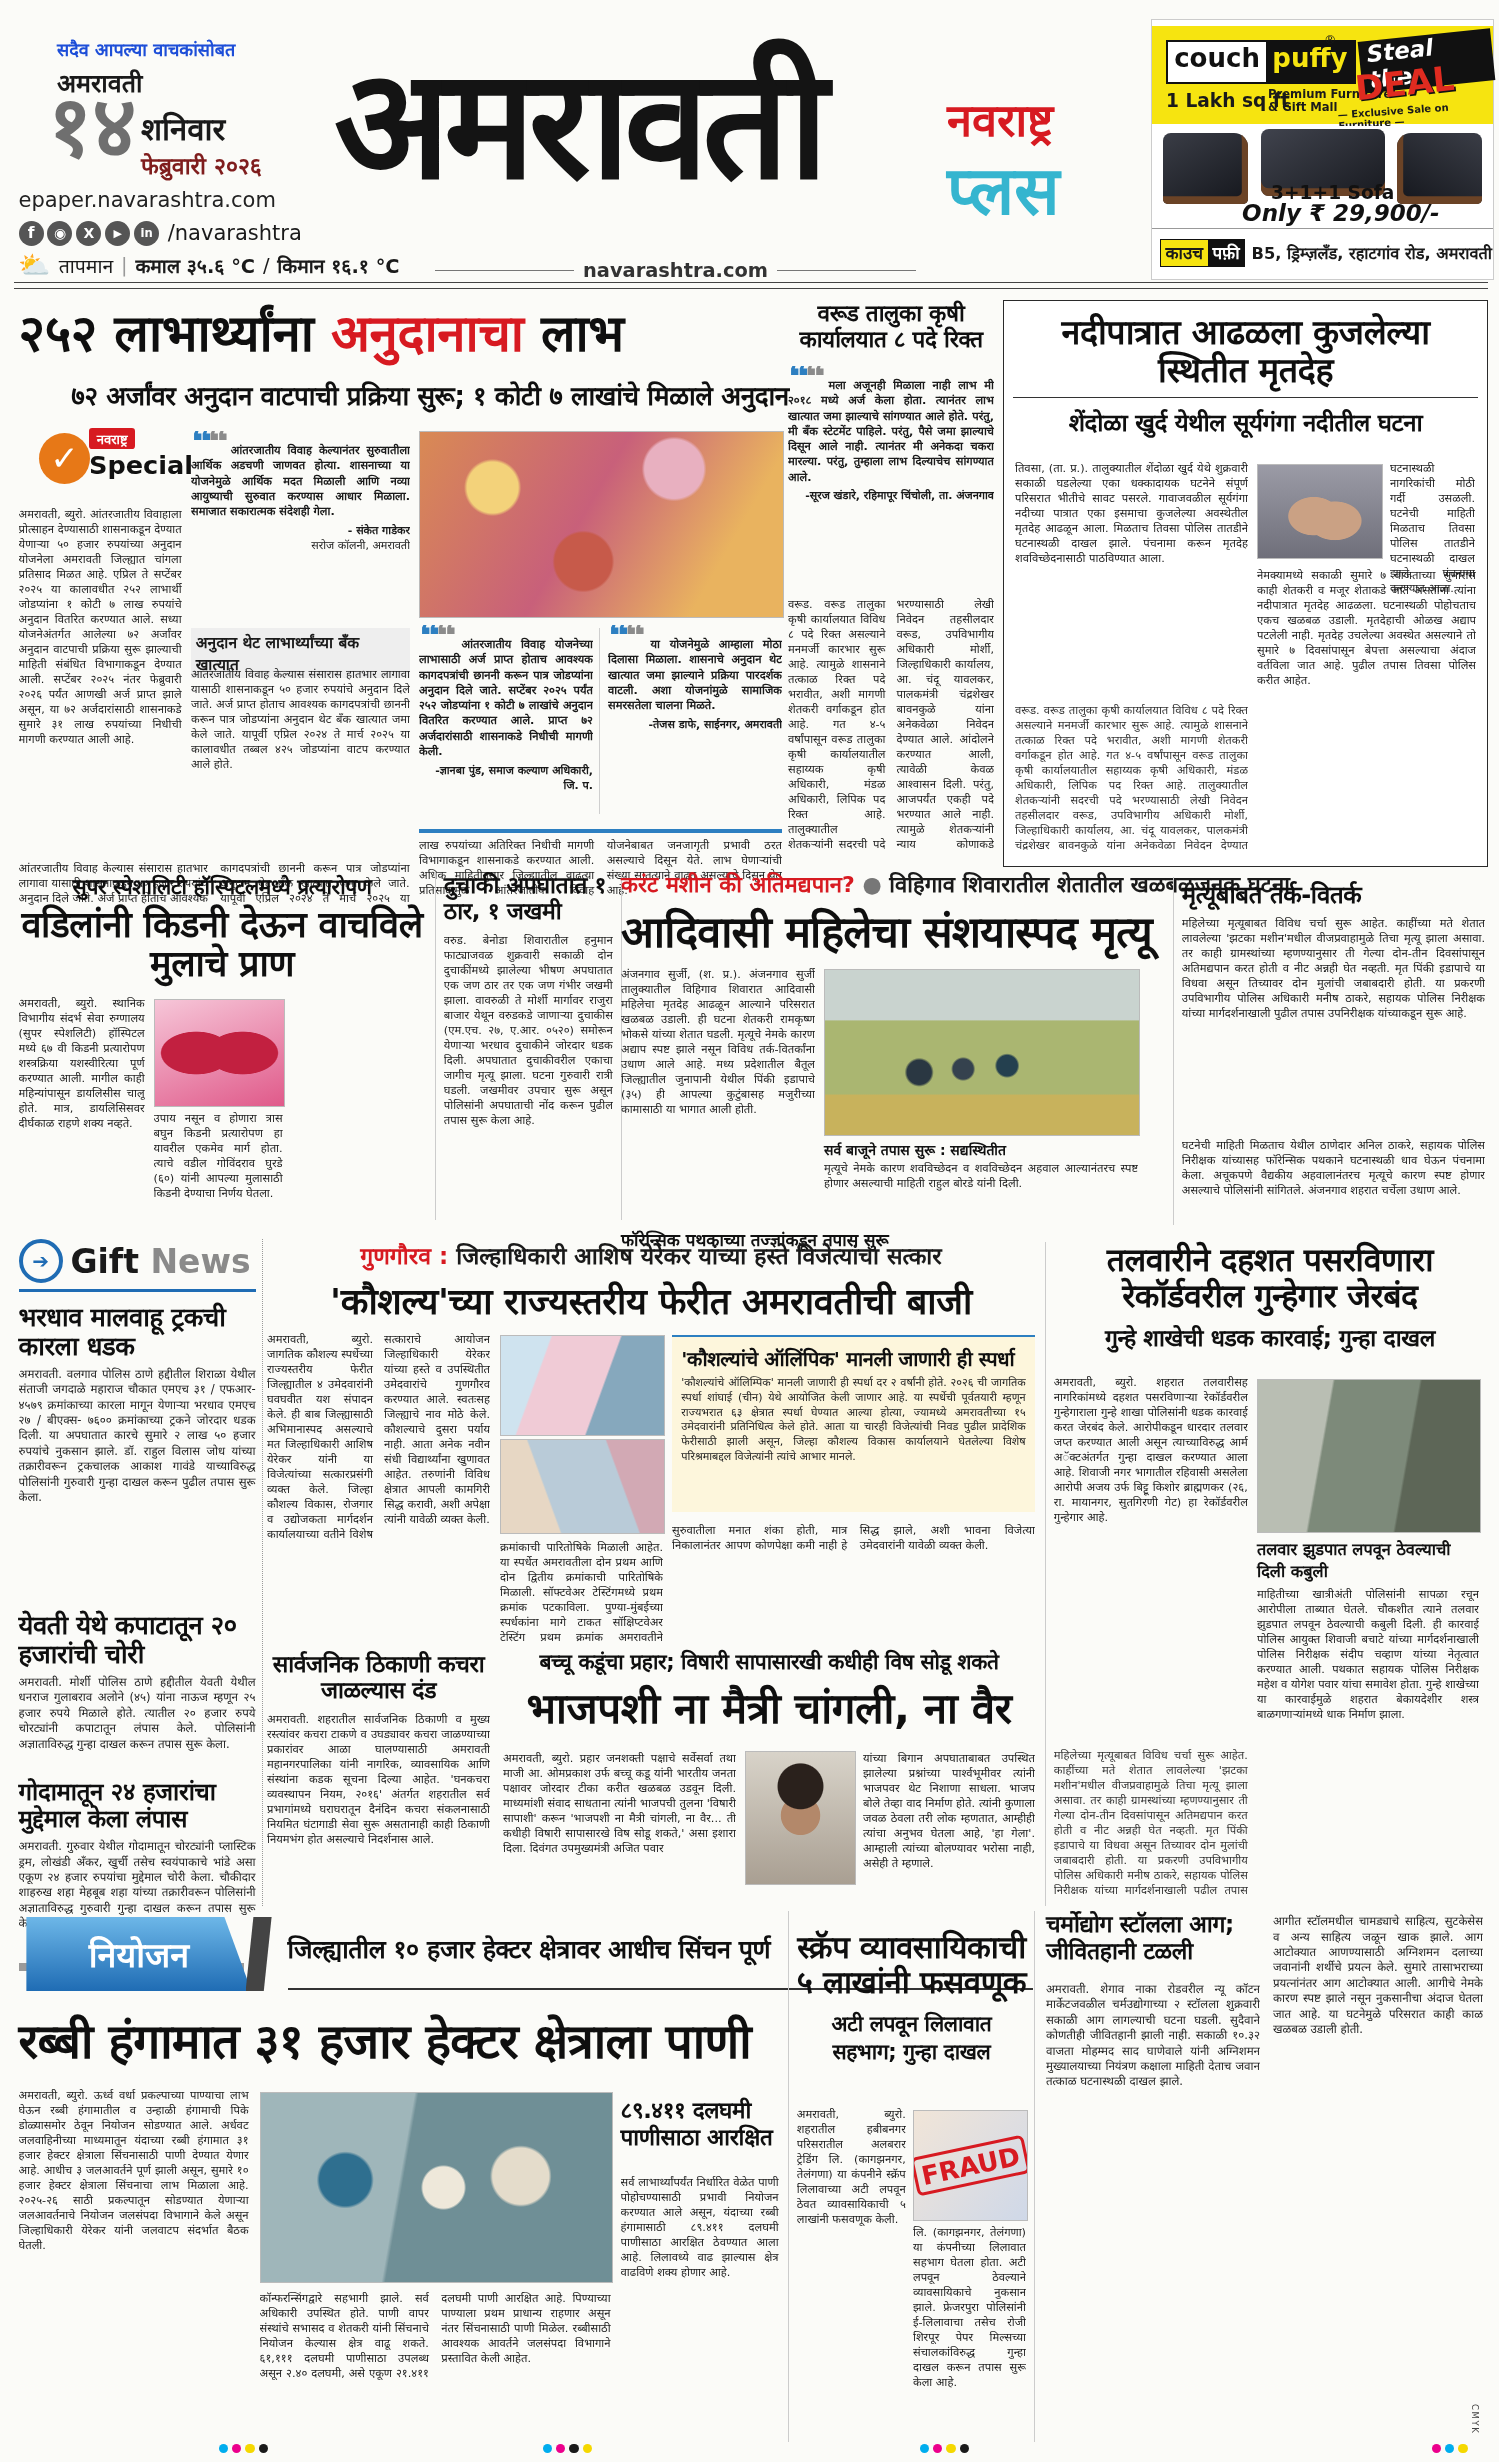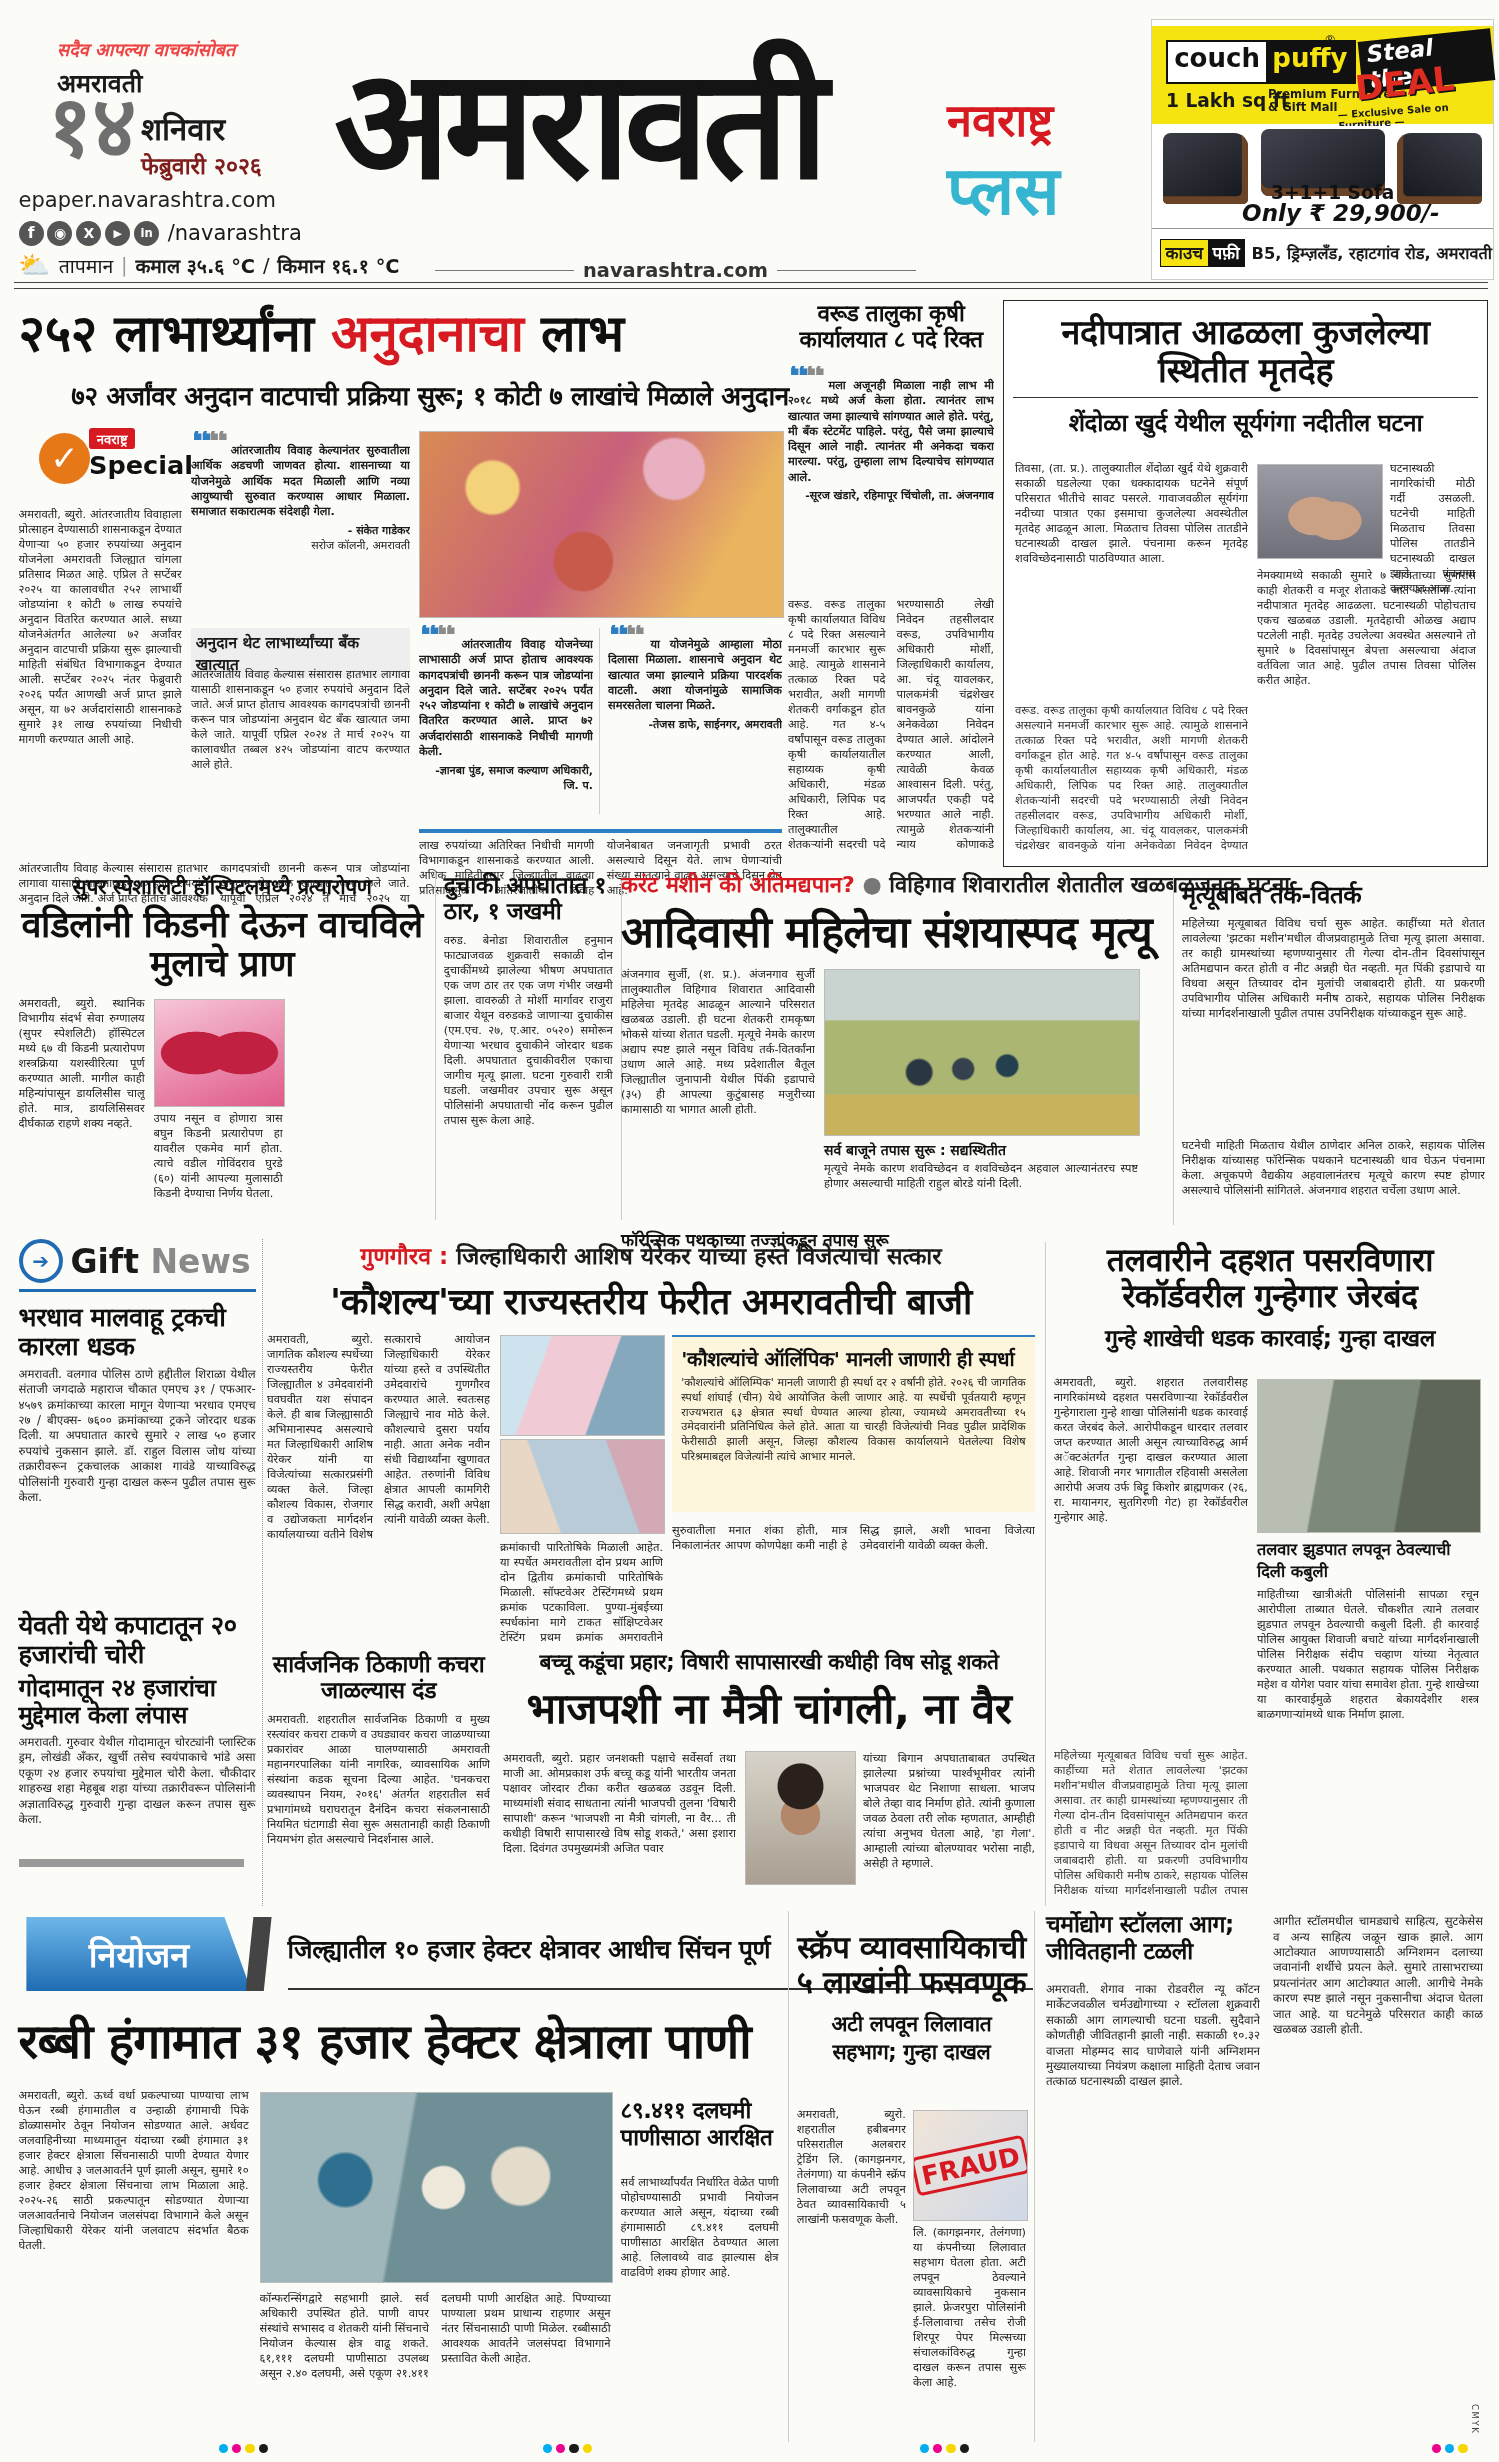--- a/index.html
+++ b/index.html
@@ -19,21 +19,21 @@
   .kicker-red{color:#d71a21;font-weight:bold;}
   .boxed{border:1.6px solid #2a2a2a;}
   .dot{width:9.3px;height:9.3px;border-radius:50%;display:inline-block;margin-right:3.9px;}
   .ycol{background:#fdf6dc;border-top:2.3px solid #2d7fc1;}
   .vline{width:0.8px;background:#cfcfcf;}
 </style>
 </head>
 <body>
 
 <div class="abs" style="left:0;top:0;width:1499px;height:286px;">
-  <div class="abs" style="left:57px;top:37px;font-size:18px;font-weight:bold;color:#ef4444;font-style:italic;">सदैव आपल्या वाचकांसोबत</div>
+  <div class="abs" style="left:57px;top:37px;font-size:18px;font-weight:bold;color:#1d4ed8;">सदैव आपल्या वाचकांसोबत</div>
   <div class="abs" style="left:57px;top:65px;font-size:25px;font-weight:bold;">अमरावती</div>
   <div class="abs" style="left:48px;top:84px;font-size:85px;font-weight:bold;color:#6f6f6f;line-height:1;">१४</div>
   <div class="abs" style="left:141px;top:107px;font-size:31px;font-weight:bold;">शनिवार</div>
   <div class="abs" style="left:141px;top:149px;font-size:23px;font-weight:bold;color:#7f1d1d;">फेब्रुवारी २०२६</div>
   <div class="abs" style="left:18.6px;top:188px;font-size:21px;color:#222;">epaper.navarashtra.com</div>
   <div class="abs" style="left:18.6px;top:219px;height:28px;display:flex;align-items:center;gap:3.9px;">
     <span style="width:25px;height:25px;border-radius:50%;background:#555;color:#fff;display:inline-flex;align-items:center;justify-content:center;font-weight:bold;font-size:15.5px;">f</span>
     <span style="width:25px;height:25px;border-radius:50%;background:#555;color:#fff;display:inline-flex;align-items:center;justify-content:center;font-size:14px;">◉</span>
     <span style="width:25px;height:25px;border-radius:50%;background:#555;color:#fff;display:inline-flex;align-items:center;justify-content:center;font-weight:bold;font-size:14px;">X</span>
     <span style="width:25px;height:25px;border-radius:50%;background:#555;color:#fff;display:inline-flex;align-items:center;justify-content:center;font-size:11px;">▶</span>
@@ -207,20 +207,21 @@
 <div class="abs" style="left:18.6px;top:1239px;width:237px;height:667px;border-right:0.8px dotted #999;padding-right:6.2px;">
   <div style="display:flex;align-items:center;gap:7.8px;border-bottom:3.1px solid #1f6cb4;padding-bottom:6.2px;">
     <span style="width:36px;height:36px;border:4.7px solid #1f6cb4;border-radius:50%;display:inline-flex;align-items:center;justify-content:center;color:#1f6cb4;font-size:20px;font-weight:900;">➔</span>
     <span style="font-size:33px;font-weight:900;"><span>Gift</span> <span style="color:#8a8a8a;">News</span></span>
   </div>
 
   <div class="hl" style="font-size:25.6px;line-height:1.12;margin-top:11px;">भरधाव मालवाहू ट्रकची कारला धडक</div>
   <div class="bt" style="margin-top:6.2px;height:237px;font-size:11.6px;">अमरावती. वलगाव पोलिस ठाणे हद्दीतील शिराळा येथील संताजी जगदाळे महाराज चौकात एमएच ३१ / एफआर- ४५७९ क्रमांकाच्या कारला मागून येणाऱ्या भरधाव एमएच २७ / बीएक्स- ७६०० क्रमांकाच्या ट्रकने जोरदार धडक दिली. या अपघातात कारचे सुमारे २ लाख ५० हजार रुपयांचे नुकसान झाले. डॉ. राहुल विलास जोध यांच्या तक्रारीवरून ट्रकचालक आकाश गावंडे याच्याविरुद्ध पोलिसांनी गुरुवारी गुन्हा दाखल करून पुढील तपास सुरू केला.</div>
 
   <div class="hl" style="font-size:25.6px;line-height:1.12;margin-top:7.8px;">येवती येथे कपाटातून २० हजारांची चोरी</div>
+  <div class="bt" style="margin-top:6.2px;height:98px;font-size:11.6px;">अमरावती. मोर्शी पोलिस ठाणे हद्दीतील येवती येथील धनराज गुलाबराव अलोने (४५) यांना नाऊज म्हणून २५ हजार रुपये मिळाले होते. त्यातील २० हजार रुपये चोरट्यांनी कपाटातून लंपास केले. पोलिसांनी अज्ञाताविरुद्ध गुन्हा दाखल करून तपास सुरू केला.</div>
 
   <div class="hl" style="font-size:24px;line-height:1.12;margin-top:6.2px;">गोदामातून २४ हजारांचा मुद्देमाल केला लंपास</div>
   <div class="bt" style="margin-top:6.2px;height:116px;font-size:11.6px;">अमरावती. गुरुवार येथील गोदामातून चोरट्यांनी प्लास्टिक ड्रम, लोखंडी अँकर, खुर्ची तसेच स्वयंपाकाचे भांडे असा एकूण २४ हजार रुपयांचा मुद्देमाल चोरी केला. चौकीदार शाहरुख शहा मेहबूब शहा यांच्या तक्रारीवरून पोलिसांनी अज्ञाताविरुद्ध गुरुवारी गुन्हा दाखल करून तपास सुरू केला.</div>
   <div style="width:225px;height:7.8px;background:#9a9a9a;margin-top:7.8px;"></div>
 </div>
 
 <div class="abs" style="left:267px;top:1239px;width:768px;height:404px;">
   <div class="nowrap center" style="font-size:23px;font-weight:bold;">
     <span class="kicker-red">गुणगौरव :</span>
     <span>जिल्हाधिकारी आशिष येरेकर यांच्या हस्ते विजेत्यांचा सत्कार</span>

